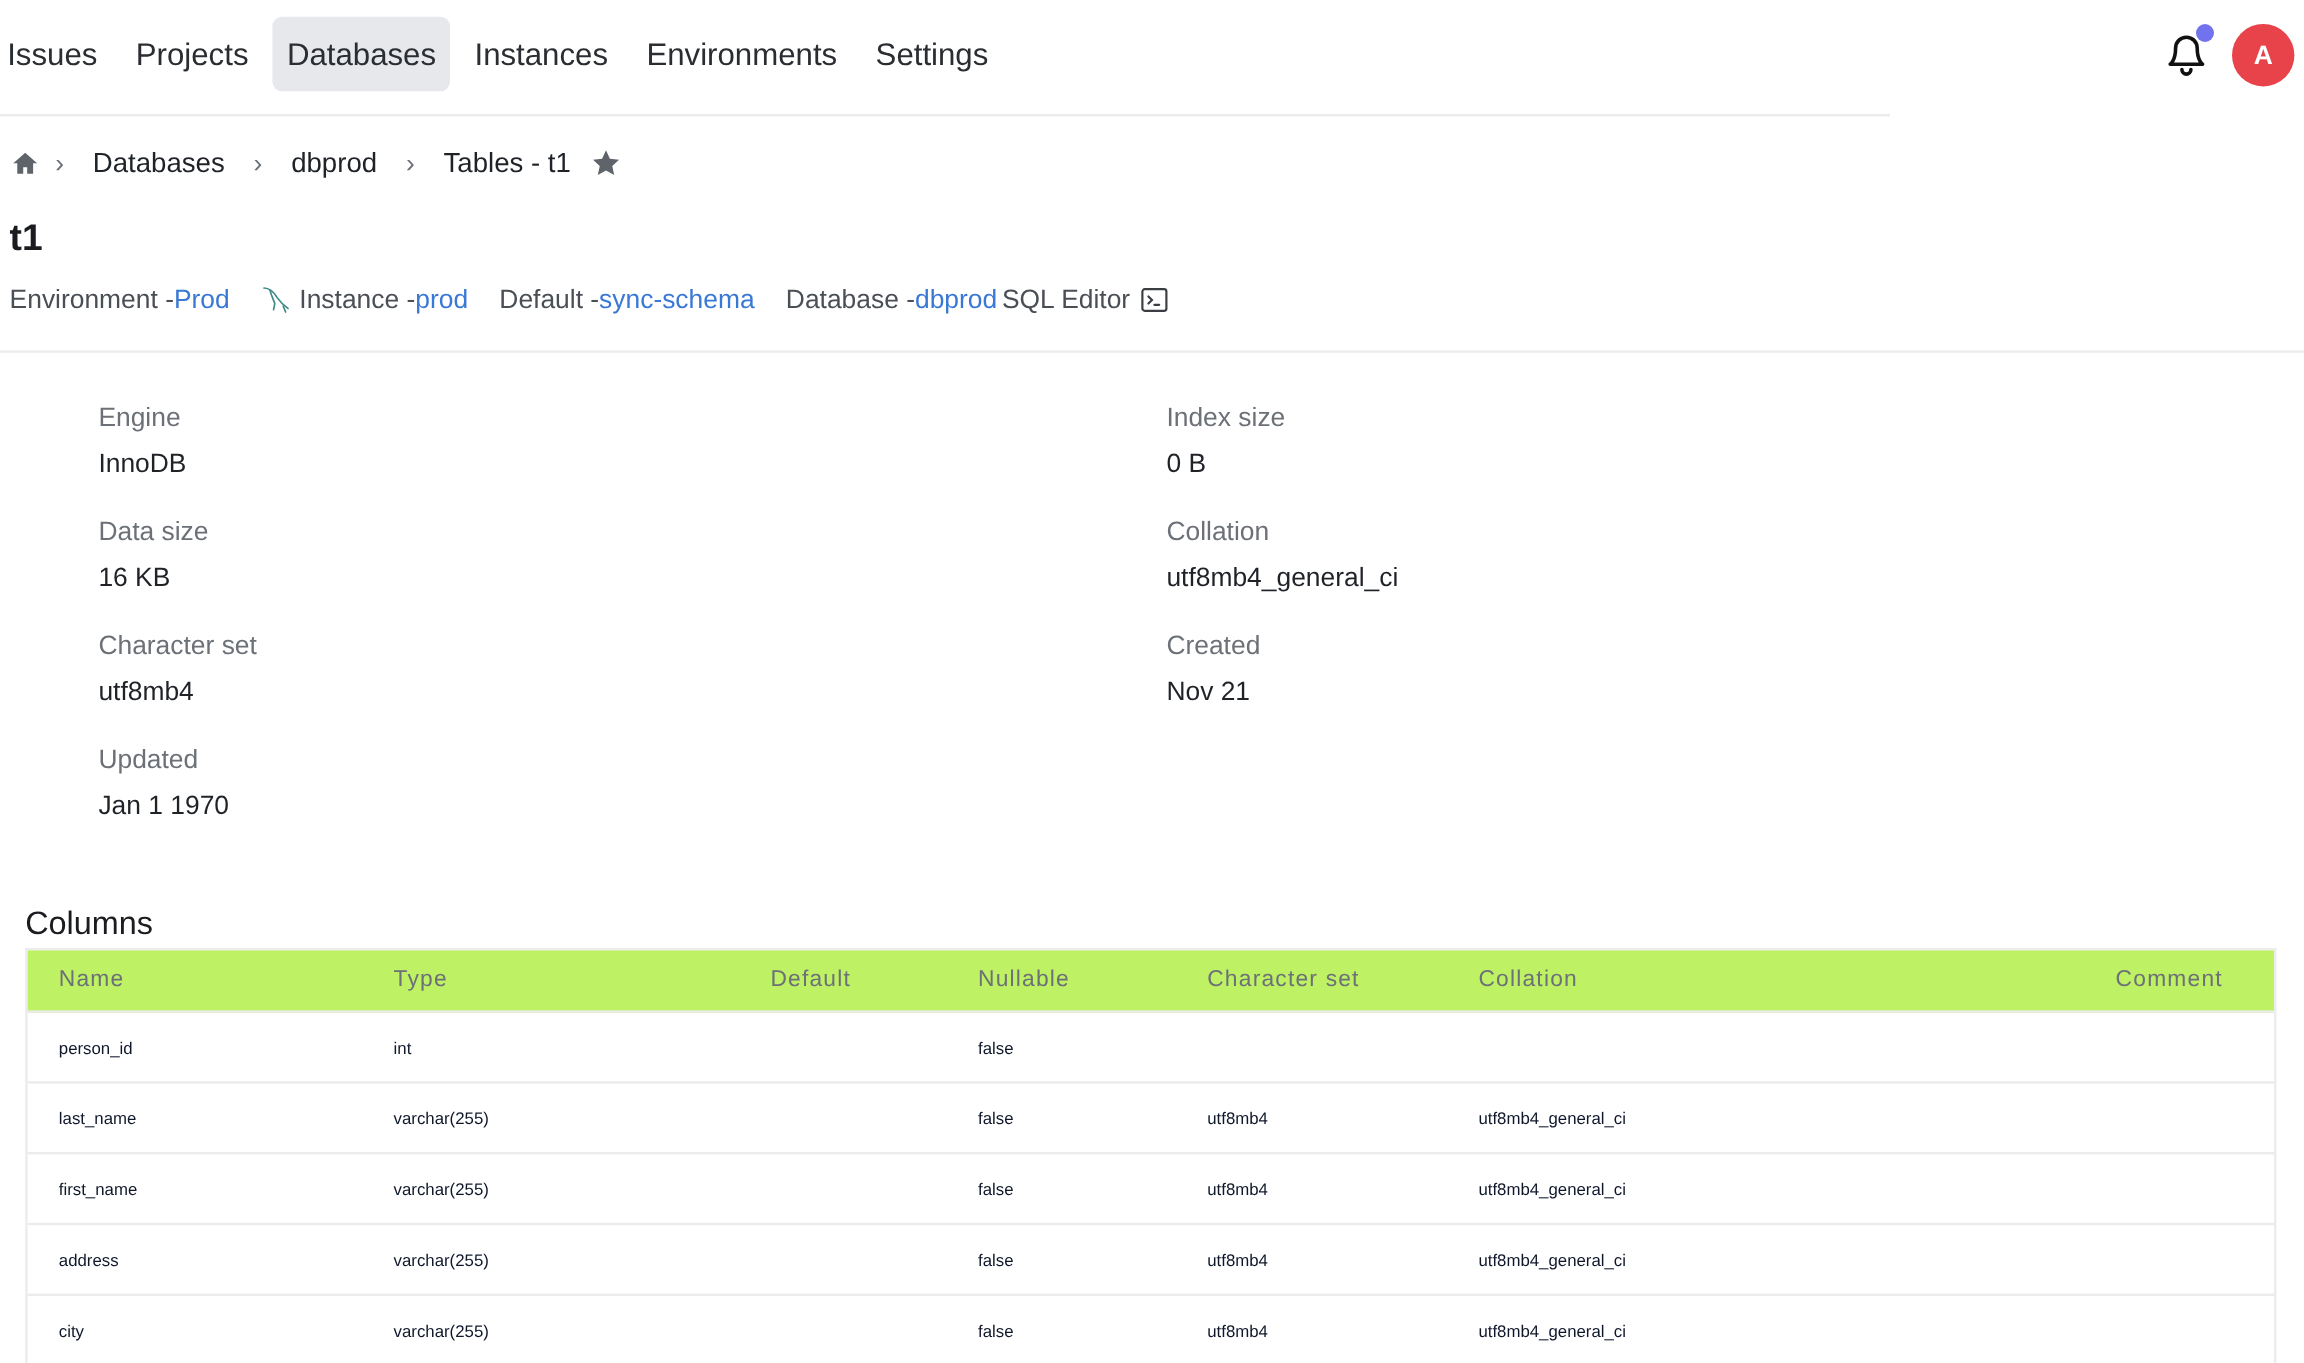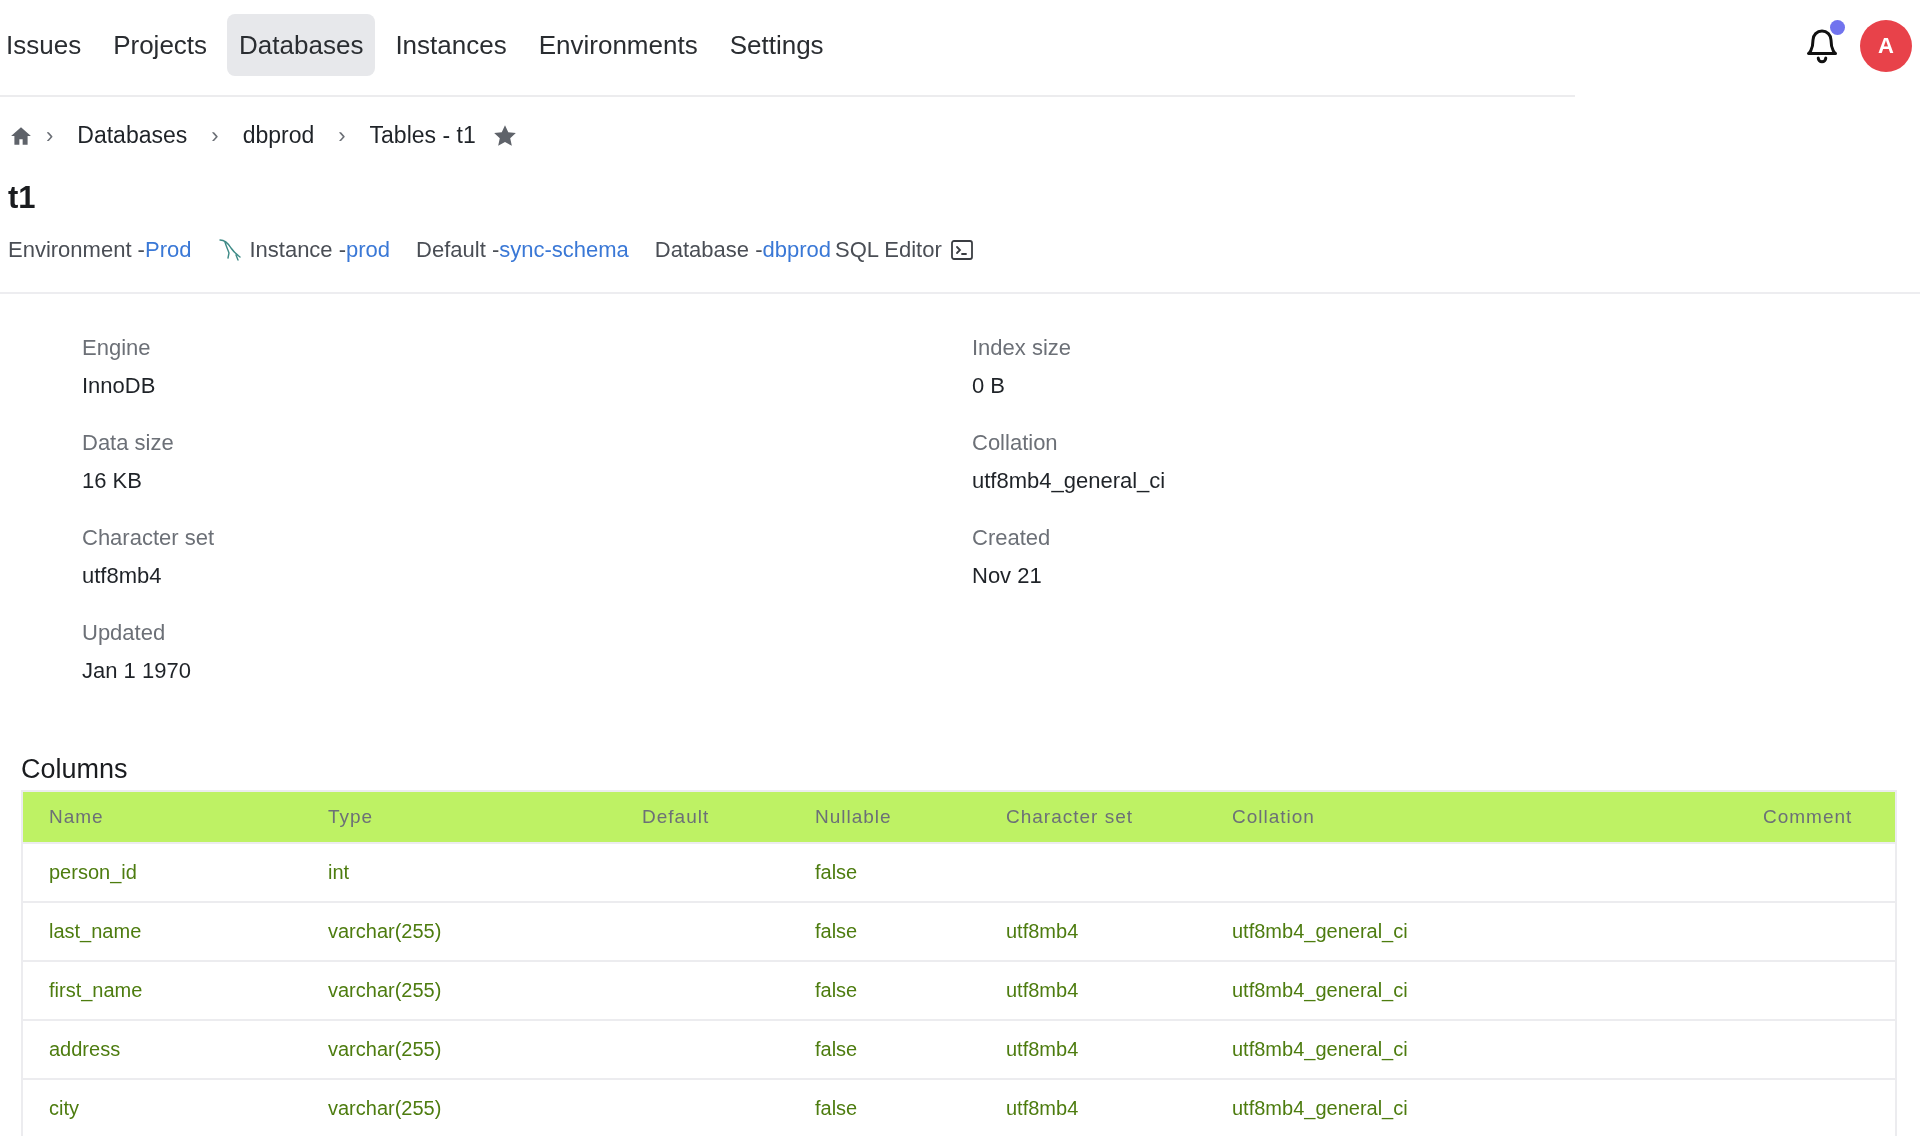--- a/index.html
+++ b/index.html
@@ -42,21 +42,21 @@
   .info-label { font-size: 22px; color: #6c7077; line-height: 28px; }
   .info-value { font-size: 22px; color: #1f2328; line-height: 28px; margin-top: 10px; }
 
   .columns-title { position: absolute; left: 21px; top: 728px; font-size: 27px; color: #1a1c1f; margin-top: 26px; }
 
   
   .table { position: absolute; left: 21px; top: 790px; width: 1876px; border: 2px solid #ececef; border-bottom: none; }
   .row { display: flex; align-items: center; border-bottom: 2px solid #ececef; }
   .row.head { height: 52px; background: #bef264; }
   .row.body { height: 59px; }
-  .cell { font-size: 20px; color: #4d7c0f; white-space: nowrap; }
+  .cell { font-size: 14px; color: #0f172a; white-space: nowrap; }
   .head .cell { font-size: 19px; color: #6c7077; letter-spacing: 1px; }
   .c-name { position: absolute; left: 26px; }
   .row { position: relative; }
   .c-type { position: absolute; left: 305px; }
   .c-default { position: absolute; left: 619px; }
   .c-nullable { position: absolute; left: 792px; }
   .c-charset { position: absolute; left: 983px; }
   .c-collation { position: absolute; left: 1209px; }
   .c-comment { position: absolute; left: 1740px; }
 </style>

